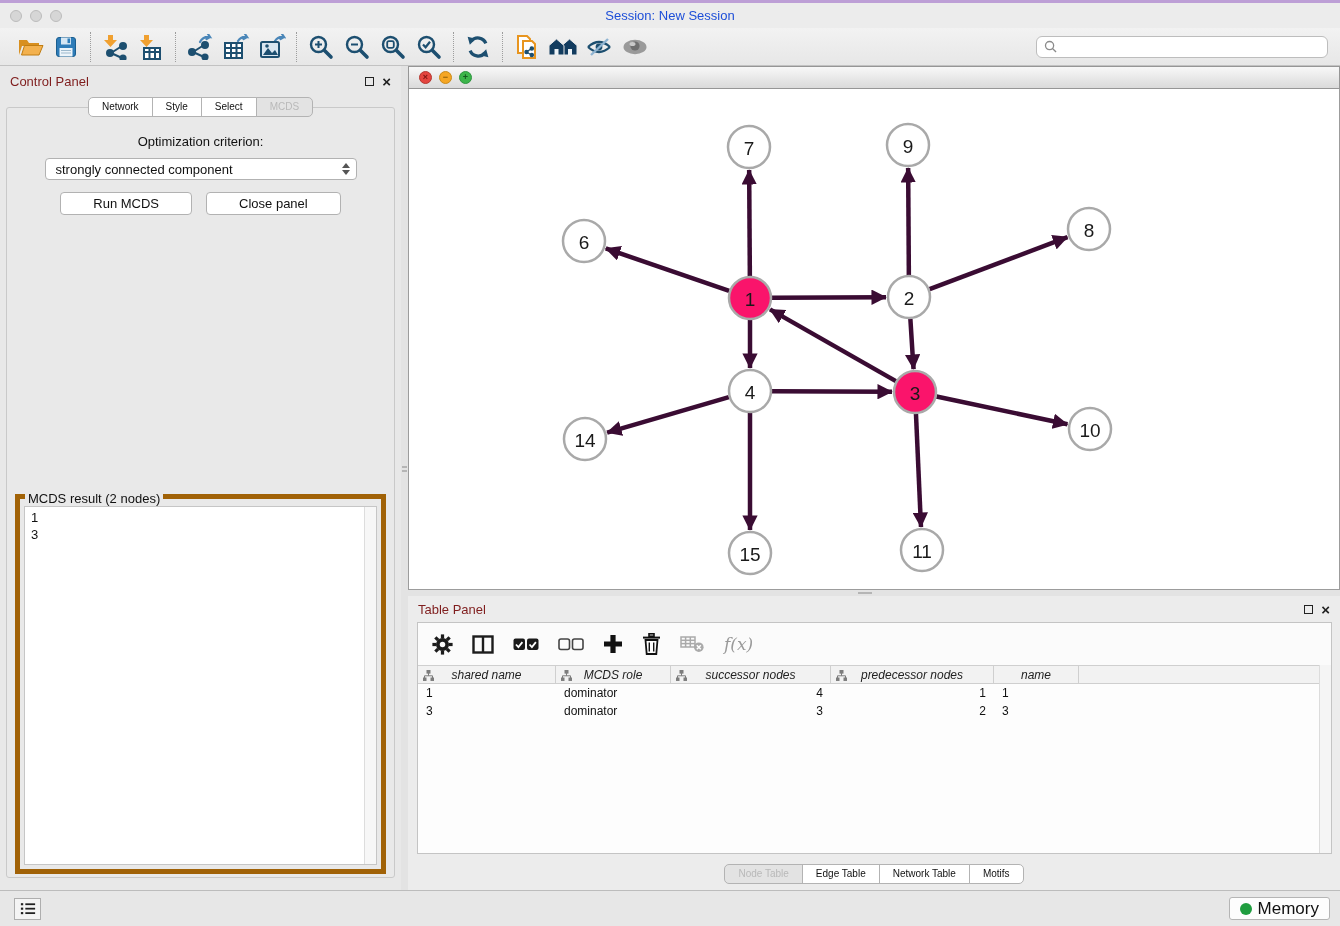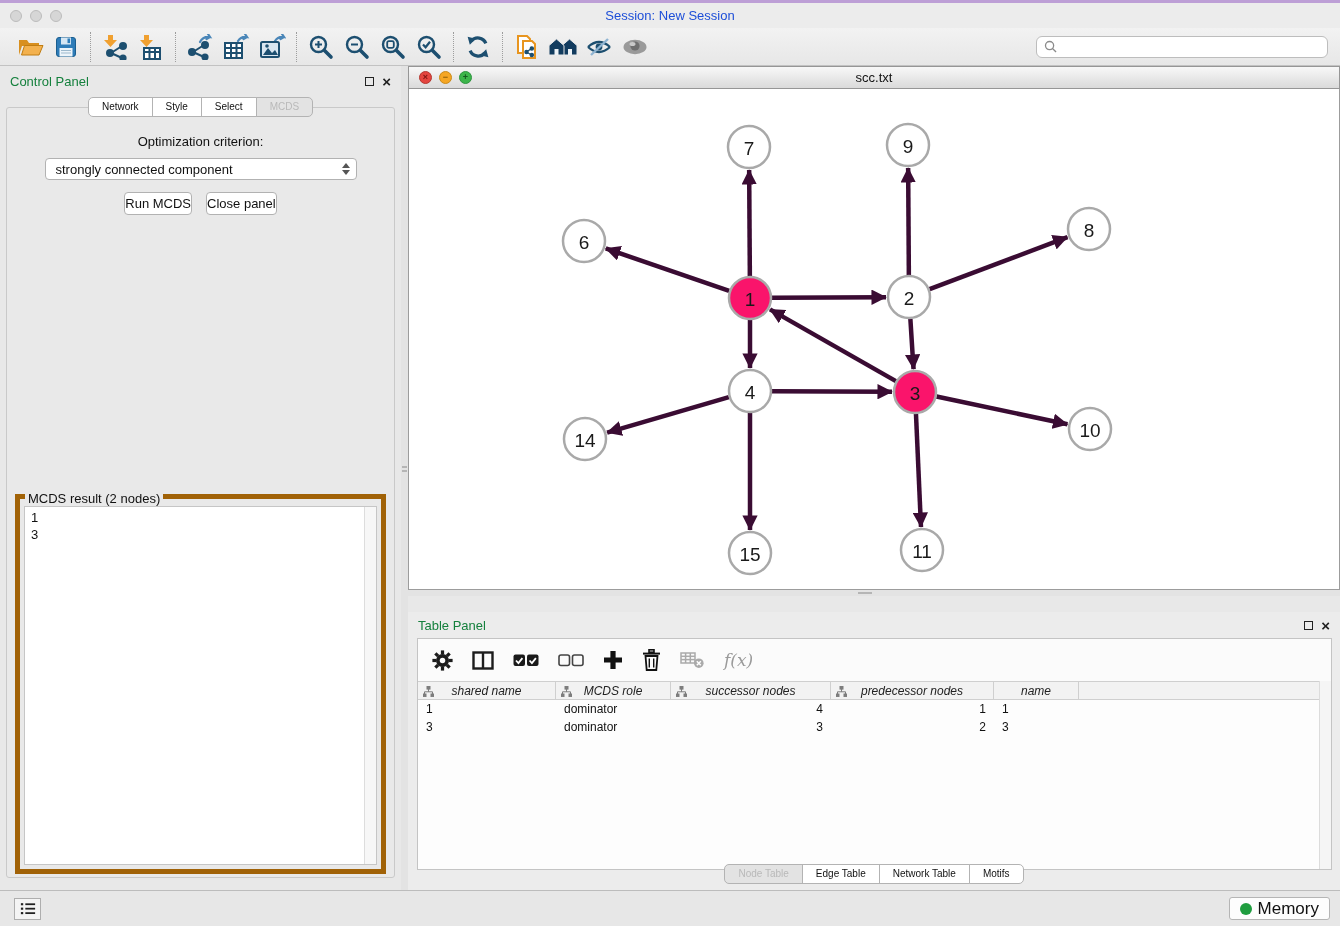--- a/index.html
+++ b/index.html
@@ -19,38 +19,38 @@
   .tb-sep { height:30px; border-left:1px dotted #9d9d9d; margin:0 6px; }
   .searchbox { margin-left:auto; width:292px; height:22px; background:#fff; border:1px solid #bdbdbd; border-radius:6px; display:flex; align-items:center; padding:0 7px; }
   .searchbox input { border:none; outline:none; flex:1; font-size:12px; font-family:"Liberation Sans",sans-serif; background:transparent; }
 
   
   .workspace { position:absolute; top:66px; left:0; right:0; bottom:36px; background:#e8e8e8; }
 
   
   .control-panel { position:absolute; top:0; left:0; width:401px; bottom:0; background:#e8e8e8; }
   .cp-header { position:absolute; top:6px; left:10px; right:10px; height:18px; display:flex; align-items:center; }
-  .panel-title { font-size:13px; color:#15803d; }
+  .panel-title { font-size:13px; color:#7f1d1d; }
   .hdr-icons { margin-left:auto; display:flex; align-items:center; gap:8px; }
   .icon-float { width:9px; height:9px; border:1.5px solid #222; display:inline-block; }
   .icon-close { font-weight:bold; font-size:15px; color:#222; line-height:9px; }
   .seg { display:inline-flex; position:relative; z-index:3; }
   .seg .tab { background:#fff; border:1px solid #b3b3b3; padding:3px 13px 4px; font-size:10px; margin-left:-1px; color:#111; white-space:nowrap; }
   .seg .tab:first-child { border-radius:5px 0 0 5px; margin-left:0; }
   .seg .tab:last-child { border-radius:0 5px 5px 0; }
   .seg .tab.active { background:#e3e3e3; color:#b9b9b9; }
   .cp-tabs { position:absolute; top:31px; left:0; right:0; text-align:center; }
   .cp-body { position:absolute; top:41px; left:6px; right:6px; bottom:12px; border:1px solid #c9c9c9; border-radius:3px; background:#e9e9e9; }
   .opt-label { text-align:center; margin-top:26px; font-size:13px; }
   .criterion { width:312px; height:22px; margin:9px auto 0; background:#fff; border:1px solid #b2b2b2; border-radius:4px; display:flex; align-items:center; padding:0 6px 0 10px; font-size:13px;gap:23px; }
   .stepper { margin-left:auto; display:flex; flex-direction:column; align-items:center; gap:2px; }
   .chev-up { width:0; height:0; border-left:4px solid transparent; border-right:4px solid transparent; border-bottom:5px solid #555; }
   .chev-dn { width:0; height:0; border-left:4px solid transparent; border-right:4px solid transparent; border-top:5px solid #555; }
   .cp-buttons { display:flex; justify-content:center; gap:14px; margin-top:12px; }
-  .btn { background:#fff; border:1px solid #b2b2b2; border-radius:4px; height:23px; padding:0 0; font-size:13px; font-family:"Liberation Sans",sans-serif; color:#111; display:flex; align-items:center; }
+  .btn { background:#fff; border:1px solid #b2b2b2; border-radius:4px; height:23px; padding:0 32px; font-size:13px; font-family:"Liberation Sans",sans-serif; color:#111; display:flex; align-items:center; }
   .result-box { position:absolute; left:8px; right:8px; top:386px; bottom:3px; border:5px solid #a16207; background:#e9e9e9; }
   .result-legend { position:absolute; top:-8px; left:5px; background:#e9e9e9; padding:0 3px; font-size:13px; }
   .result-inner { position:absolute; left:4px; right:4px; top:7px; bottom:4px; background:#fff; border:1px solid #c6c6c6; }
   .result-lines { padding:2px 6px; font-size:13px; line-height:17px; white-space:pre-line; }
   .result-scroll { position:absolute; top:0; bottom:0; right:0; width:12px; background:#f7f7f7; border-left:1px solid #ddd; }
 
   
   .v-divider { position:absolute; left:401px; width:7px; top:0; bottom:0; background:#e3e3e3; }
   .v-grip { position:absolute; top:398px; left:1px; width:5px; }
   .v-grip i { display:block; height:2px; background:#b5b5b5; margin:2px 0; }
@@ -68,21 +68,21 @@
   .nwl.yellow { background:#f5a623; border:1px solid #c98a1a; color:#8a5c07; }
   .nwl.green { background:#3cb54a; border:1px solid #2f9440; color:#14591f; }
   .nw-canvas { position:absolute; top:23px; left:0; right:0; bottom:0; background:#fff; border:1px solid #9c9c9c; border-top:none; }
   .nw-canvas svg { width:100%; height:100%; display:block; }
 
   
   .h-divider { position:absolute; top:524px; left:0; right:0; height:6px; background:#e3e3e3; }
   .h-grip { position:absolute; left:450px; top:2px; width:14px; height:2px; background:#b5b5b5; }
 
   
-  .table-panel { position:absolute; top:530px; left:0; right:0; bottom:0; background:#ececec;margin-top:16px; }
+  .table-panel { position:absolute; top:530px; left:0; right:0; bottom:0; background:#ececec; }
   .tp-header { position:absolute; top:4px; left:10px; right:10px; height:18px; display:flex; align-items:center; }
   .tp-frame { position:absolute; top:26px; left:9px; right:8px; height:232px; background:#fdfdfd; border:1px solid #c4c4c4; }
   .tp-toolbar { height:42px; display:flex; align-items:center; padding-left:14px; gap:19px; background:#fbfbfb; }
   .tp-tool { display:flex; align-items:center; justify-content:center; }
   .fx-label { font-family:"DejaVu Serif",serif; font-style:italic; font-size:17px; color:#9a9a9a; }
   .tbl-head { display:flex; border-top:1px solid #cfcfcf; border-bottom:1px solid #cfcfcf; background:#f2f2f2; height:19px;font-style:italic; }
   .th { position:relative; border-right:1px solid #cfcfcf; font-size:12px; display:flex; align-items:center; justify-content:center; color:#222; }
   .th .tree { position:absolute; left:5px; top:4px; }
   .tbl-row { display:flex; height:18px; font-size:12px; align-items:center; }
   .td { padding:0 8px; overflow:hidden; white-space:nowrap; }
@@ -320,21 +320,20 @@
 
   <section class="right-col">
 
     <div class="network-window">
       <div class="nw-titlebar">
         <div class="nw-lights">
           <span class="nwl red">×</span>
           <span class="nwl yellow">−</span>
           <span class="nwl green">+</span>
         </div>
-        <span class="nw-title">scc.txt</span>
       </div>
       <div class="nw-canvas">
         <svg id="graph-svg" viewBox="0 0 930 500" preserveAspectRatio="xMinYMin meet">
             <defs>
               <marker id="arrow" viewBox="0 0 10 10" refX="9.5" refY="5" markerWidth="3.4" markerHeight="3.4" orient="auto" markerUnits="strokeWidth">
                 <path d="M0 0 L10 5 L0 10 z" fill="#3a0c33"></path>
               </marker>
             </defs>
             <line x1="340.85430783059013" y1="187.00048241911261" x2="340.15231454074666" y2="80.99949565274589" stroke="#3a0c33" stroke-width="4.5" marker-end="url(#arrow)"></line>
             <line x1="320.1924875913935" y1="201.85525176330984" x2="196.7533084271795" y2="159.4695095201761" stroke="#3a0c33" stroke-width="4.5" marker-end="url(#arrow)"></line>

